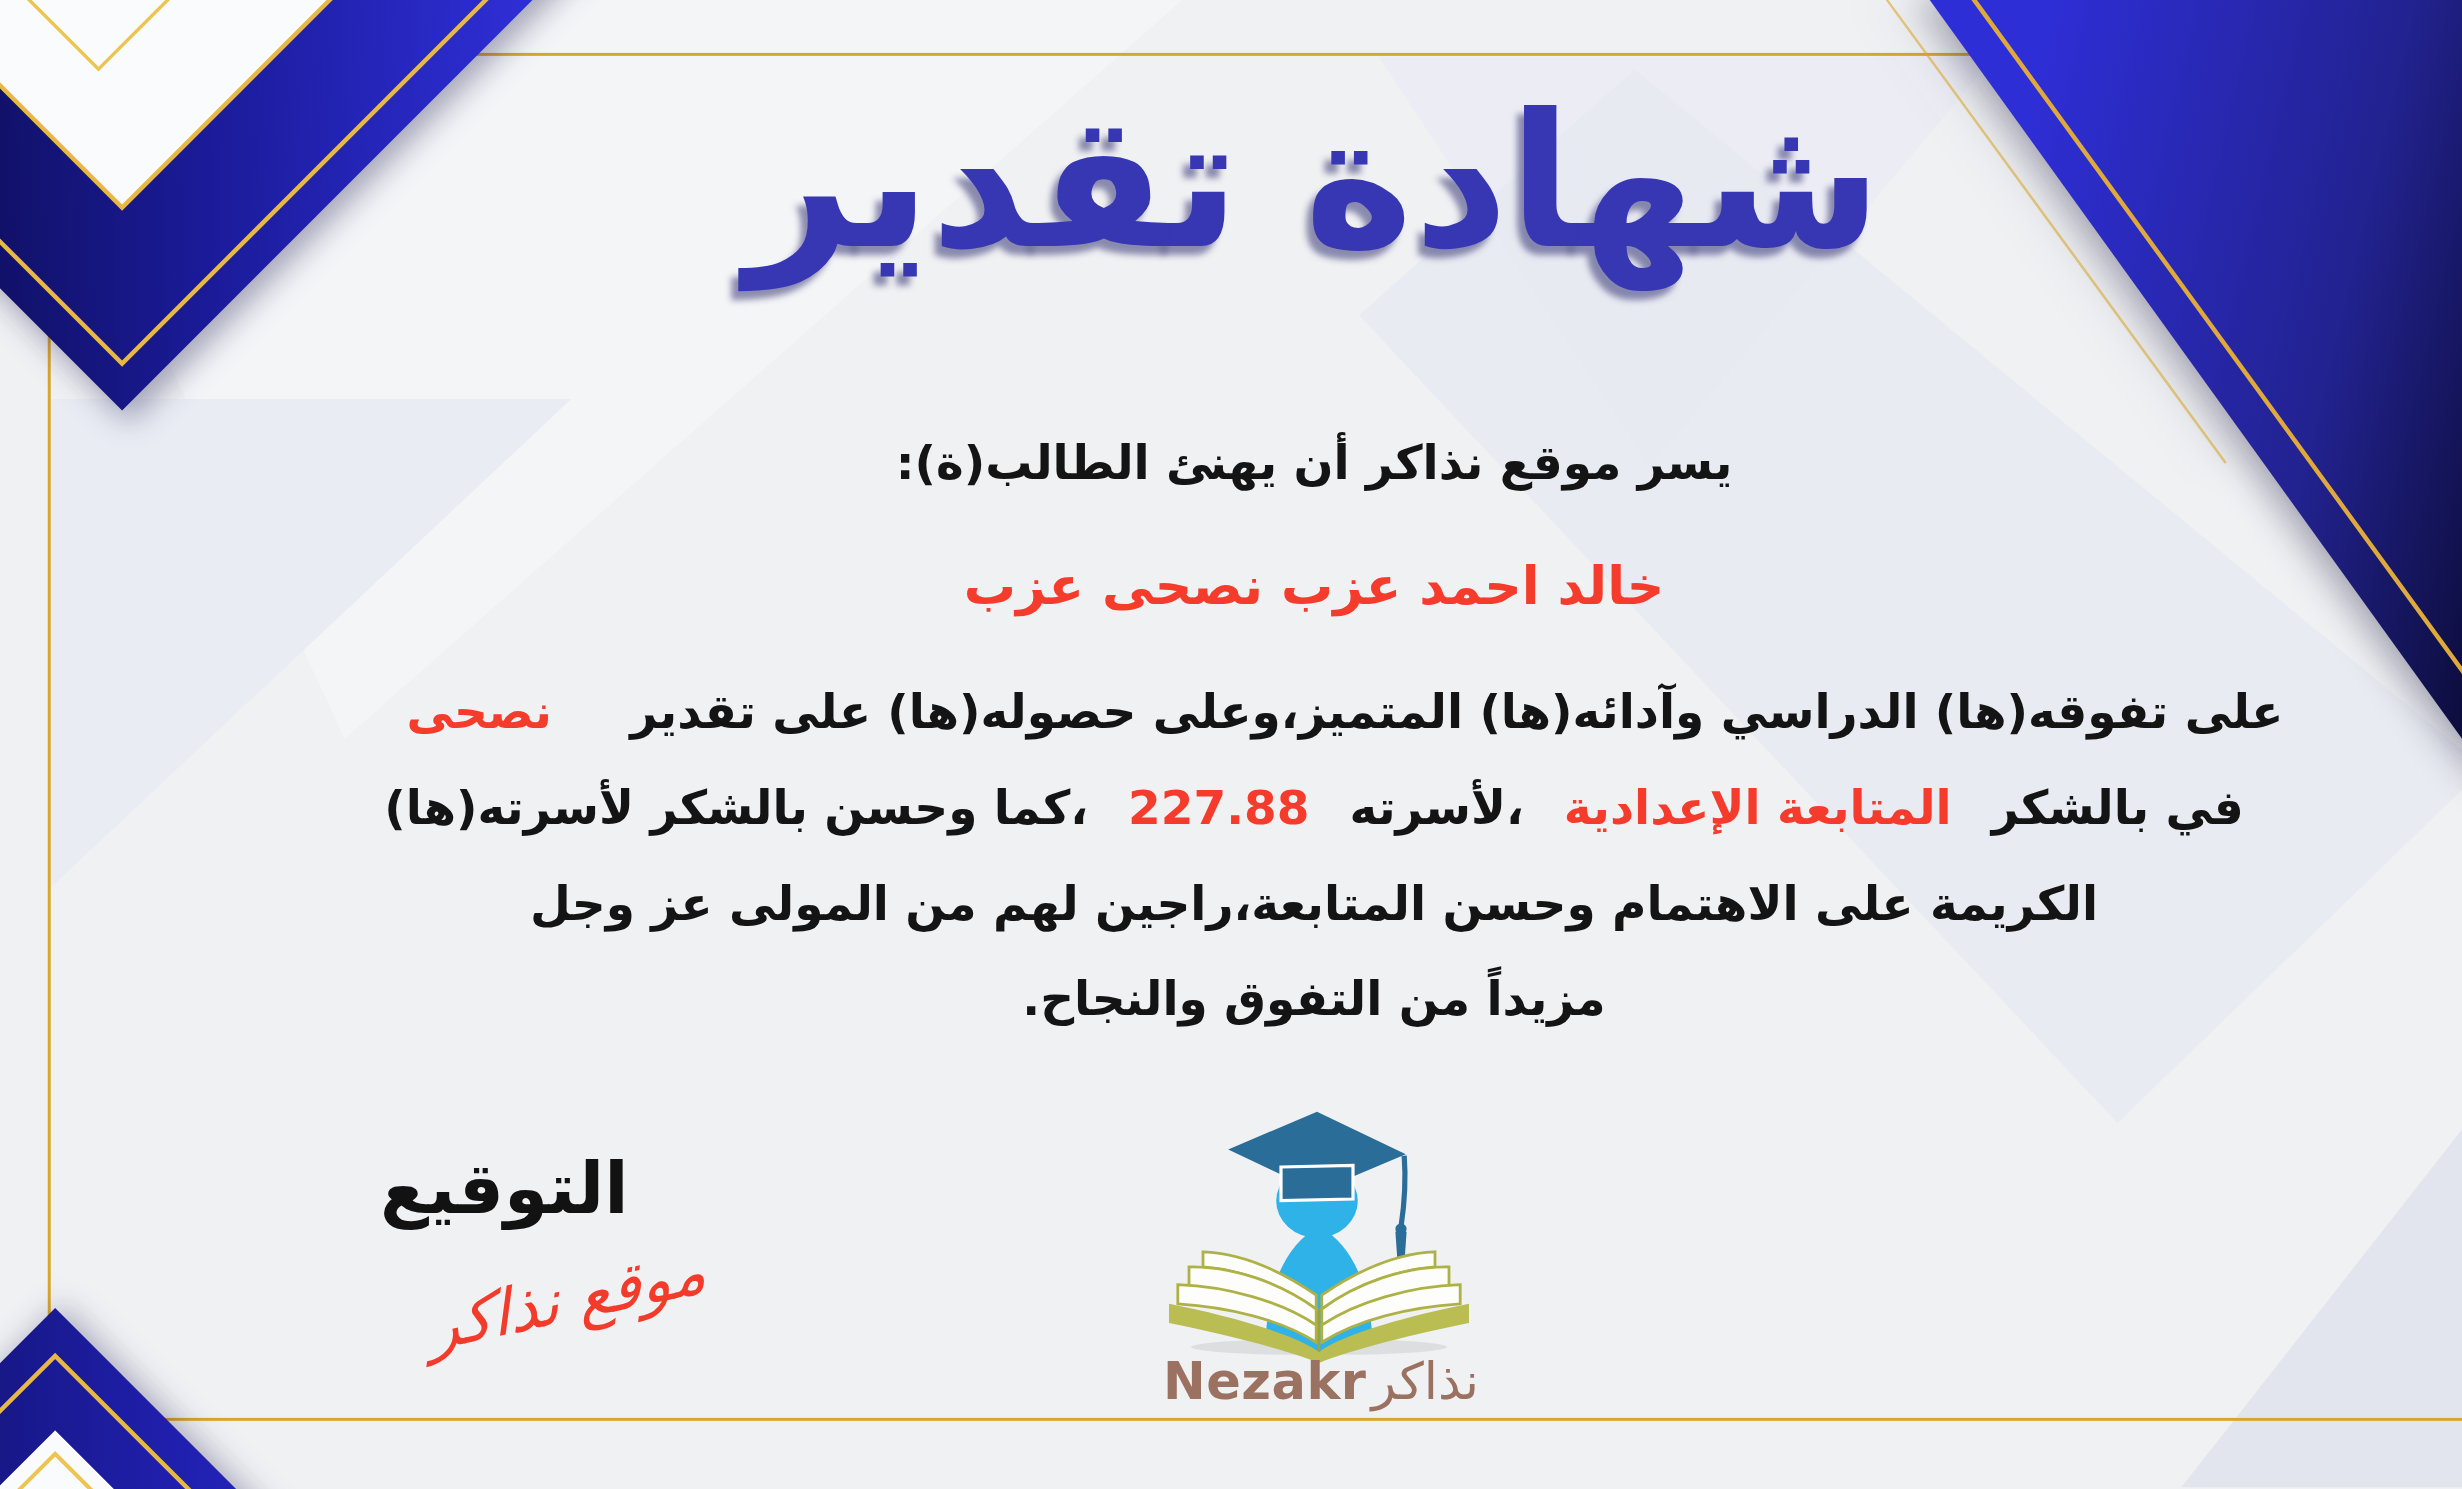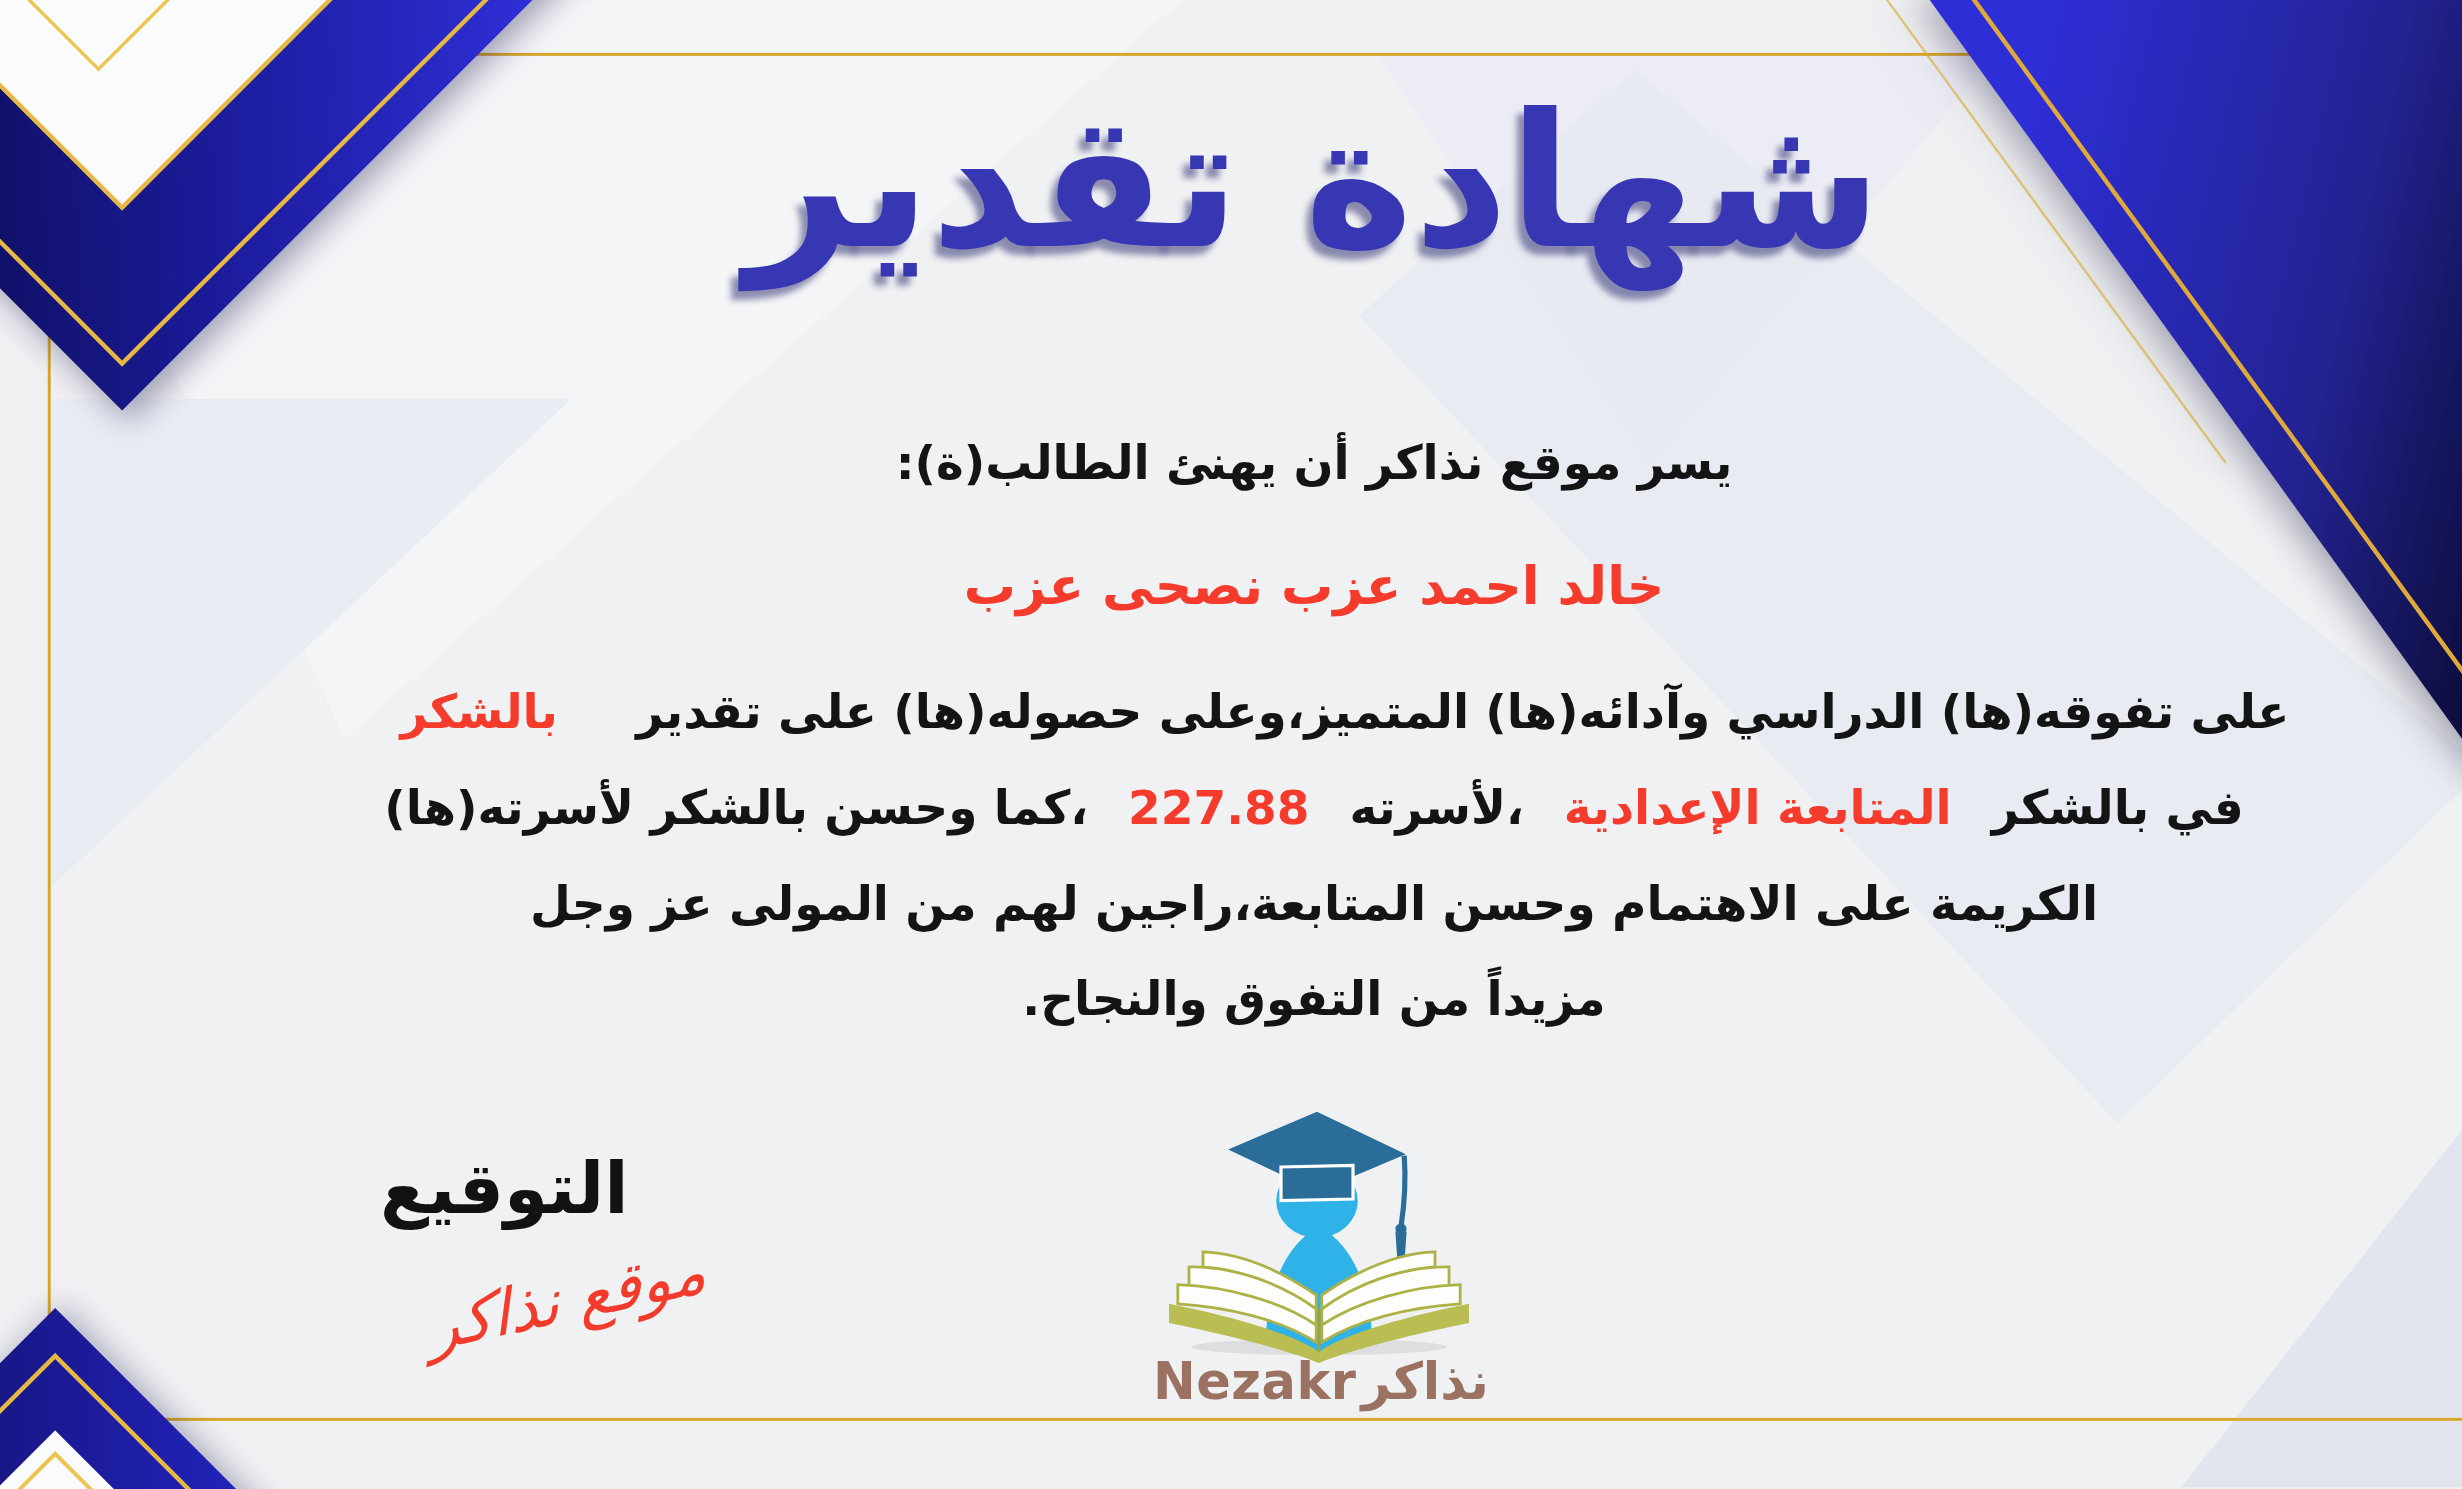--- a/index.html
+++ b/index.html
@@ -39,21 +39,21 @@
     transform:rotate(-12deg) skewX(-6deg);
   }
 
   .logo{position:absolute;left:1114px;top:1107px;width:414px;text-align:center;}
   .logo svg{width:414px;height:256px;display:block;}
   .logo-text{
     margin-top:-10.8px;direction:ltr;font-size:51px;font-weight:800;color:#9b7261;
     letter-spacing:0.5px;white-space:nowrap;
   }
   .logo-text .latin{font-weight:800;}
-  .logo-text .arabic{margin-left:4.9px;font-weight:bold;}
+  .logo-text .arabic{margin-left:4.9px;font-weight:normal;}
 </style>
 </head>
 <body>
 
 <div class="canvas">
 
   <svg class="bg" viewBox="0 0 5337 3025">
     <defs>
       <linearGradient id="gTL" gradientUnits="userSpaceOnUse" x1="-400" y1="300" x2="1100" y2="250">
         <stop offset="0" stop-color="#08083e"></stop>
@@ -115,21 +115,21 @@
   </svg>
 
   <div class="title">شهادة تقدير</div>
 
   <div class="line l1">يسر موقع نذاكر أن يهنئ الطالب(ة):</div>
 
   <div class="line l2">خالد احمد عزب نصحى عزب</div>
 
   <div class="line l3">
     <span>على تفوقه(ها) الدراسي وآدائه(ها) المتميز،وعلى حصوله(ها) على تقدير</span>
-    <span class="red gap-wide">بالشكر</span>
+    <span class="red gap-wide">نصحى</span>
   </div>
 
   <div class="line l4">
     <span>في بالشكر</span>
     <span class="red gap">المتابعة الإعدادية</span>
     <span>،لأسرته</span>
     <span class="red gap">227.88</span>
     <span>،كما وحسن بالشكر لأسرته(ها)</span>
   </div>
 

